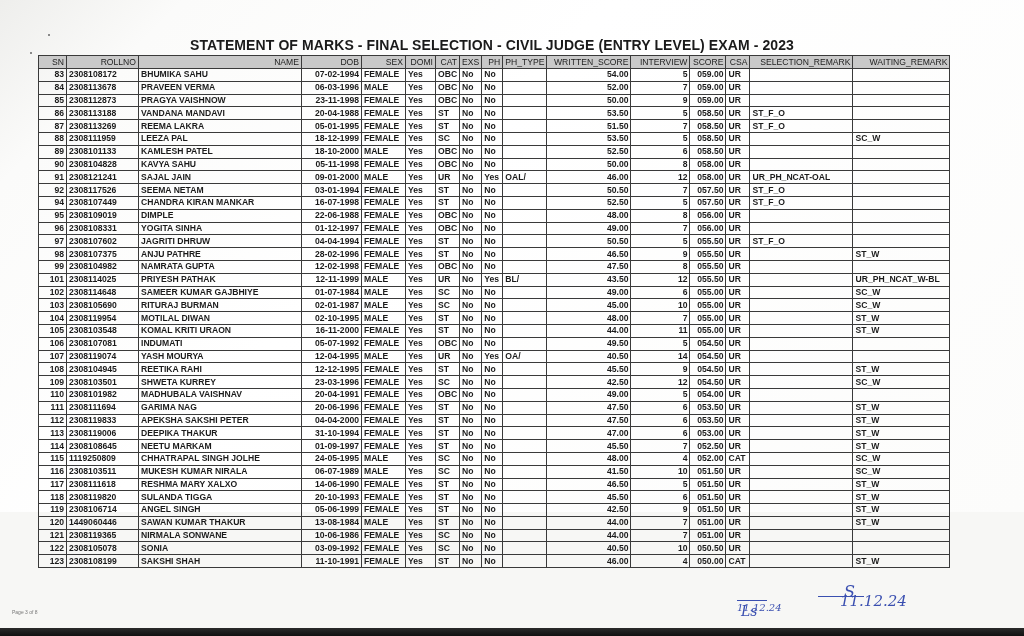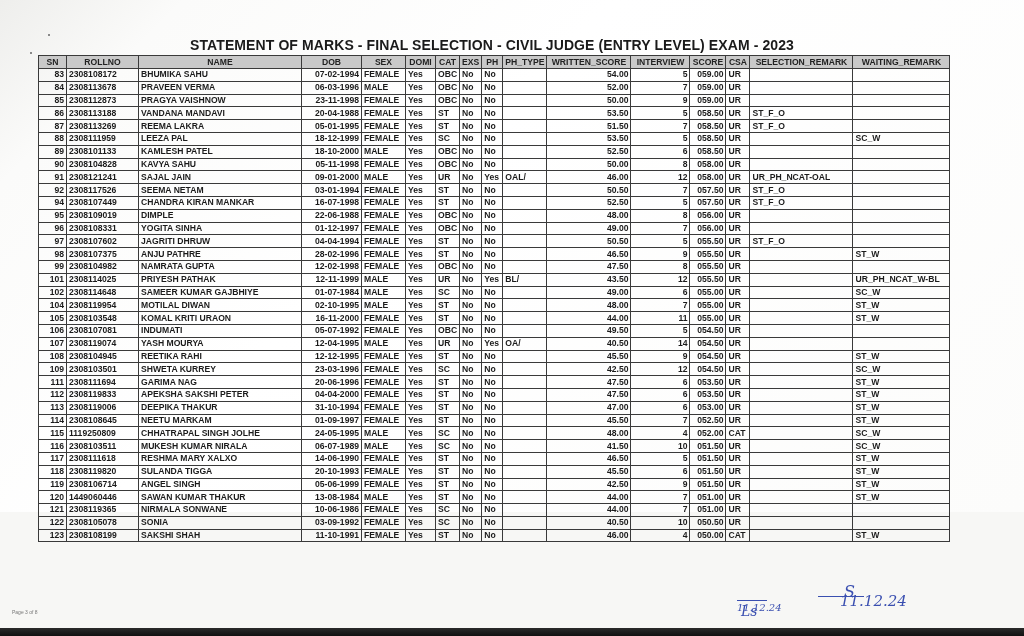--- a/index.html
+++ b/index.html
@@ -26,21 +26,21 @@
     font-family: "Liberation Sans", sans-serif;
     font-size: 8.6px; font-weight: bold; color: #1b1b1b;
     table-layout: fixed;
   }
   table.marks th, table.marks td {
     border: 1px solid #3a3a3a;
     height: 11.8px; padding: 0 2px; line-height: 11px;
     white-space: nowrap; overflow: hidden;
   }
   table.marks th {
-    background: #c9c9c9; text-align: center; font-weight: bold; color: #222;
+    background: #c9c9c9; text-align: right; font-weight: normal; color: #222;
     height: 12px;
   }
   td.r { text-align: right; }
   td.l { text-align: left; }
   .footer-note {
     position: absolute; left: 12px; top: 609px; font-size: 5px; color: #777;
     font-family: "Liberation Sans", sans-serif;
   }
   .sig {
     position: absolute; top: 592px; font-family: "DejaVu Serif", serif;
@@ -420,20 +420,38 @@
           <td class="l">No</td>
           <td class="l"></td>
           <td class="r">49.00</td>
           <td class="r">6</td>
           <td class="r">055.00</td>
           <td class="l">UR</td>
           <td class="l"></td>
           <td class="l">SC_W</td>
         </tr>
         <tr>
+          <td class="r">103</td>
+          <td class="l">2308105690</td>
+          <td class="l">RITURAJ BURMAN</td>
+          <td class="r">02-01-1987</td>
+          <td class="l">MALE</td>
+          <td class="l">Yes</td>
+          <td class="l">SC</td>
+          <td class="l">No</td>
+          <td class="l">No</td>
+          <td class="l"></td>
+          <td class="r">45.00</td>
+          <td class="r">10</td>
+          <td class="r">055.00</td>
+          <td class="l">UR</td>
+          <td class="l"></td>
+          <td class="l">SC_W</td>
+        </tr>
+        <tr>
           <td class="r">104</td>
           <td class="l">2308119954</td>
           <td class="l">MOTILAL DIWAN</td>
           <td class="r">02-10-1995</td>
           <td class="l">MALE</td>
           <td class="l">Yes</td>
           <td class="l">ST</td>
           <td class="l">No</td>
           <td class="l">No</td>
           <td class="l"></td>
@@ -526,20 +544,38 @@
           <td class="l">SC</td>
           <td class="l">No</td>
           <td class="l">No</td>
           <td class="l"></td>
           <td class="r">42.50</td>
           <td class="r">12</td>
           <td class="r">054.50</td>
           <td class="l">UR</td>
           <td class="l"></td>
           <td class="l">SC_W</td>
+        </tr>
+        <tr>
+          <td class="r">110</td>
+          <td class="l">2308101982</td>
+          <td class="l">MADHUBALA VAISHNAV</td>
+          <td class="r">20-04-1991</td>
+          <td class="l">FEMALE</td>
+          <td class="l">Yes</td>
+          <td class="l">OBC</td>
+          <td class="l">No</td>
+          <td class="l">No</td>
+          <td class="l"></td>
+          <td class="r">49.00</td>
+          <td class="r">5</td>
+          <td class="r">054.00</td>
+          <td class="l">UR</td>
+          <td class="l"></td>
+          <td class="l"></td>
         </tr>
         <tr>
           <td class="r">111</td>
           <td class="l">2308111694</td>
           <td class="l">GARIMA NAG</td>
           <td class="r">20-06-1996</td>
           <td class="l">FEMALE</td>
           <td class="l">Yes</td>
           <td class="l">ST</td>
           <td class="l">No</td>

